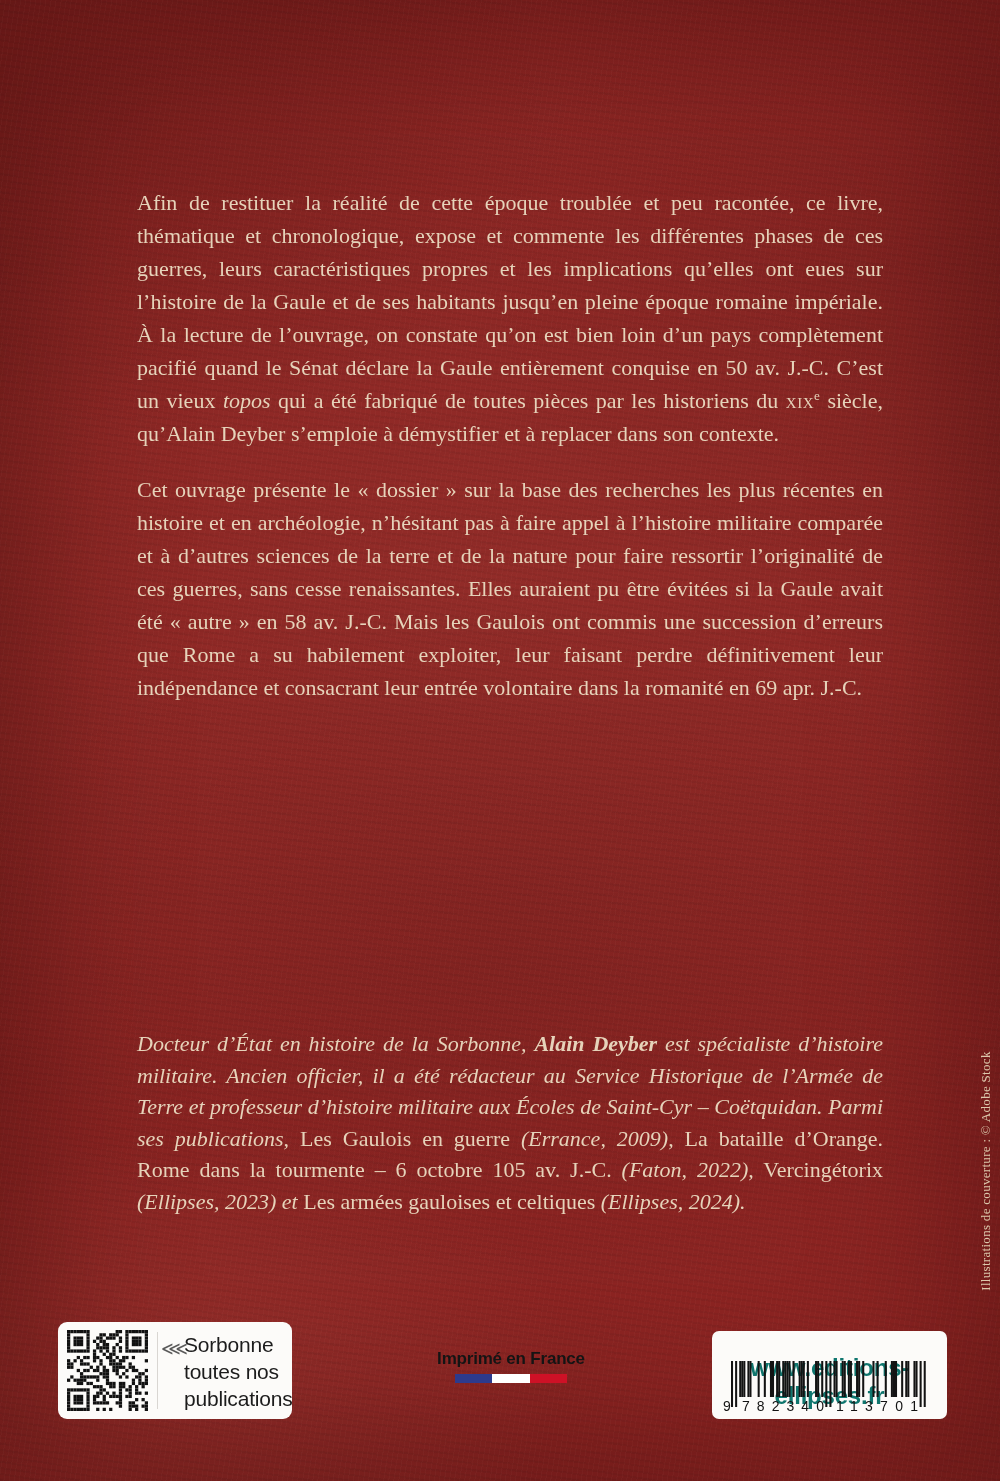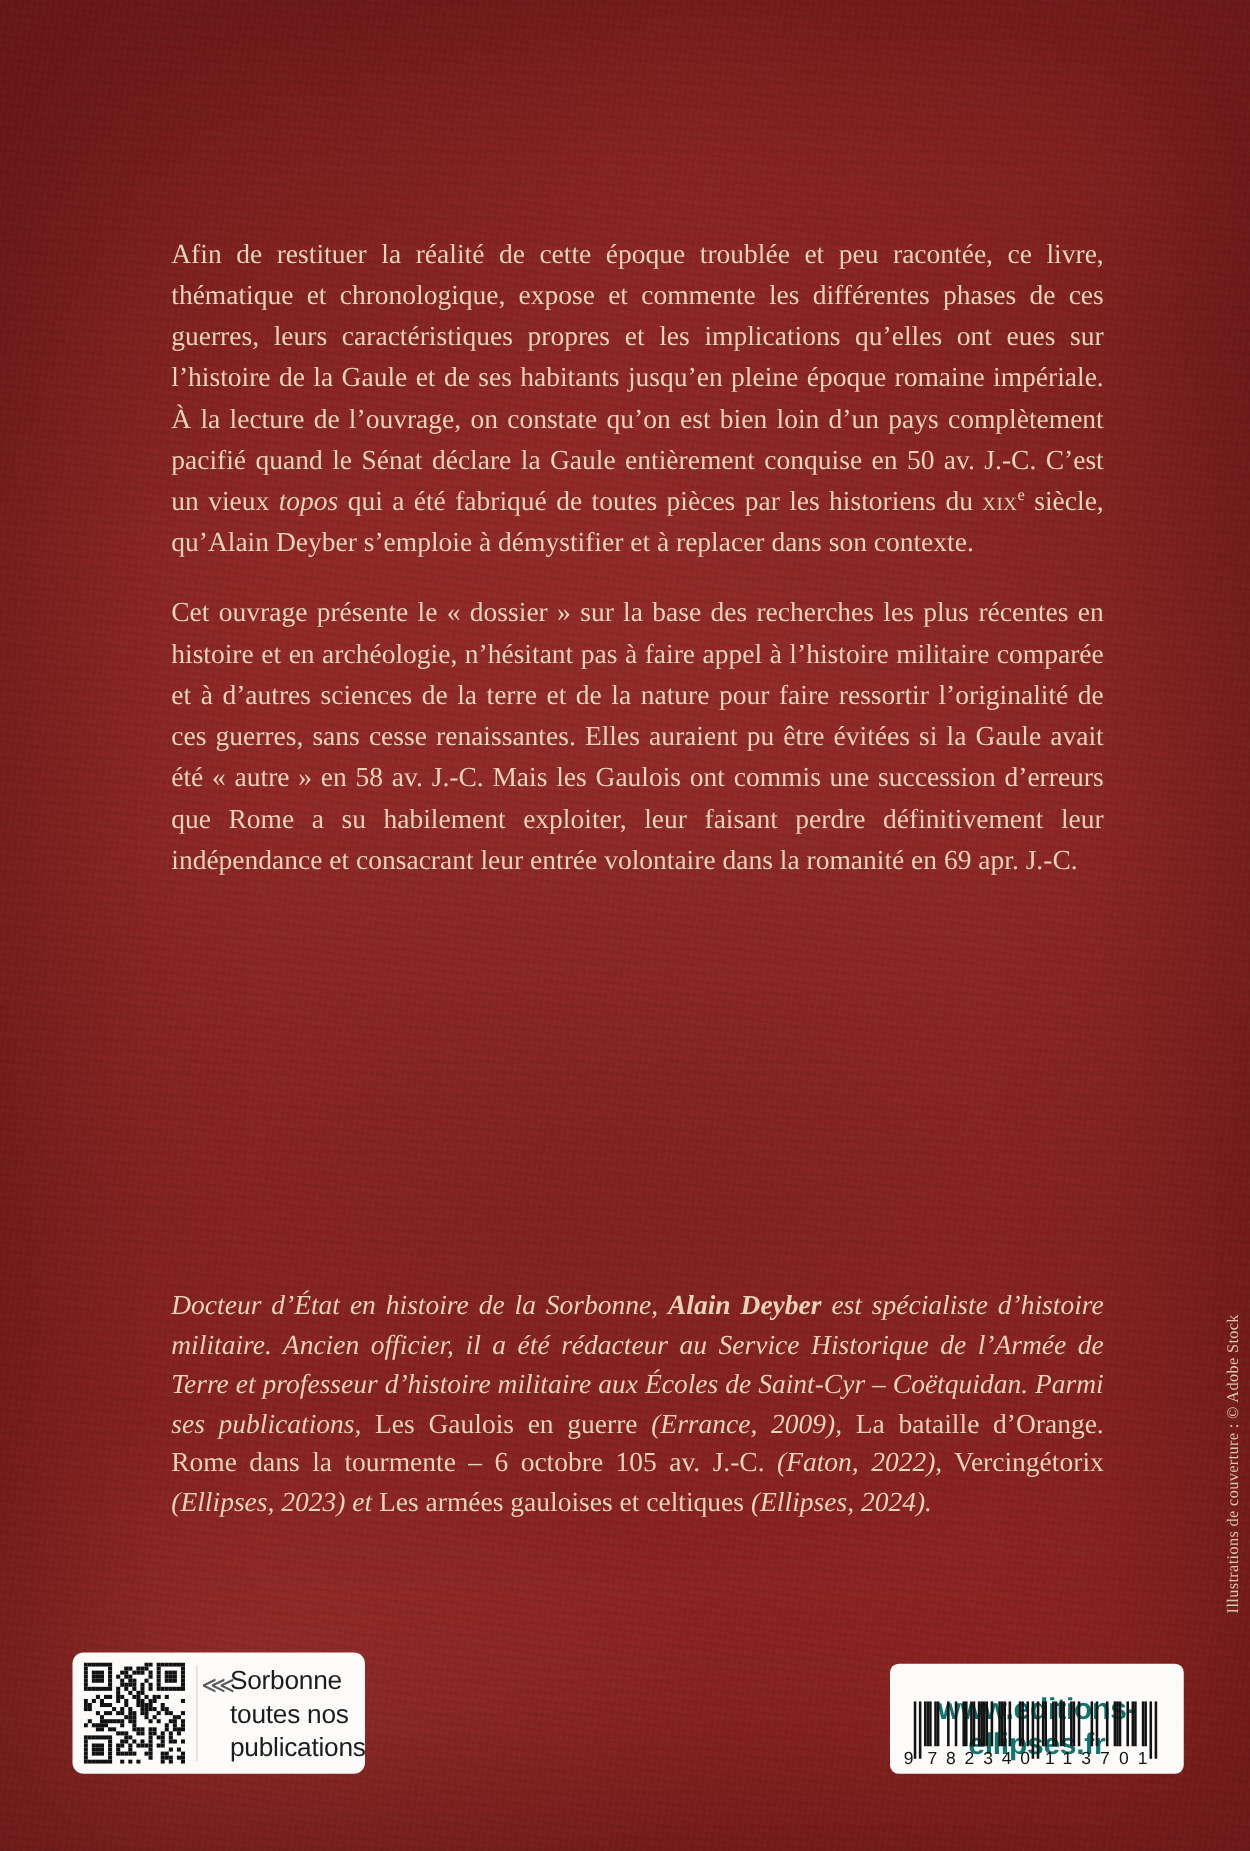--- a/index.html
+++ b/index.html
@@ -402,20 +402,28 @@
         <rect x="40.56" y="74.88" width="3.12" height="3.12" fill="#111"></rect>
         <rect x="59.28" y="74.88" width="3.12" height="3.12" fill="#111"></rect>
         <rect x="65.52" y="74.88" width="3.12" height="3.12" fill="#111"></rect>
         <rect x="74.88" y="74.88" width="3.12" height="3.12" fill="#111"></rect>
       </svg>
     <div class="qr-divider"></div>
     <span class="chevrons">⋘</span>
     <div class="qr-caption">Sorbonne toutes nos publications</div>
   </div>
 
+  <div class="imprint">
+    <div class="imprint-label">Imprimé en France</div>
+    <div class="flag">
+      <span style="background: rgb(45, 58, 140);"></span>
+      <span style="background: rgb(255, 255, 255);"></span>
+      <span style="background: rgb(206, 17, 38);"></span>
+    </div>
+  </div>
 
   <div class="publisher-panel">
     <div class="website">www.editions-ellipses.fr</div>
     <svg class="barcode" id="barcode-svg" width="212" height="54" viewBox="0 0 212 54">
         <rect x="8.00" y="0" width="2.05" height="46" fill="#131313"></rect>
         <rect x="12.10" y="0" width="2.05" height="46" fill="#131313"></rect>
         <rect x="16.20" y="0" width="2.05" height="36" fill="#131313"></rect>
         <rect x="18.25" y="0" width="2.05" height="36" fill="#131313"></rect>
         <rect x="20.30" y="0" width="2.05" height="36" fill="#131313"></rect>
         <rect x="24.40" y="0" width="2.05" height="36" fill="#131313"></rect>

